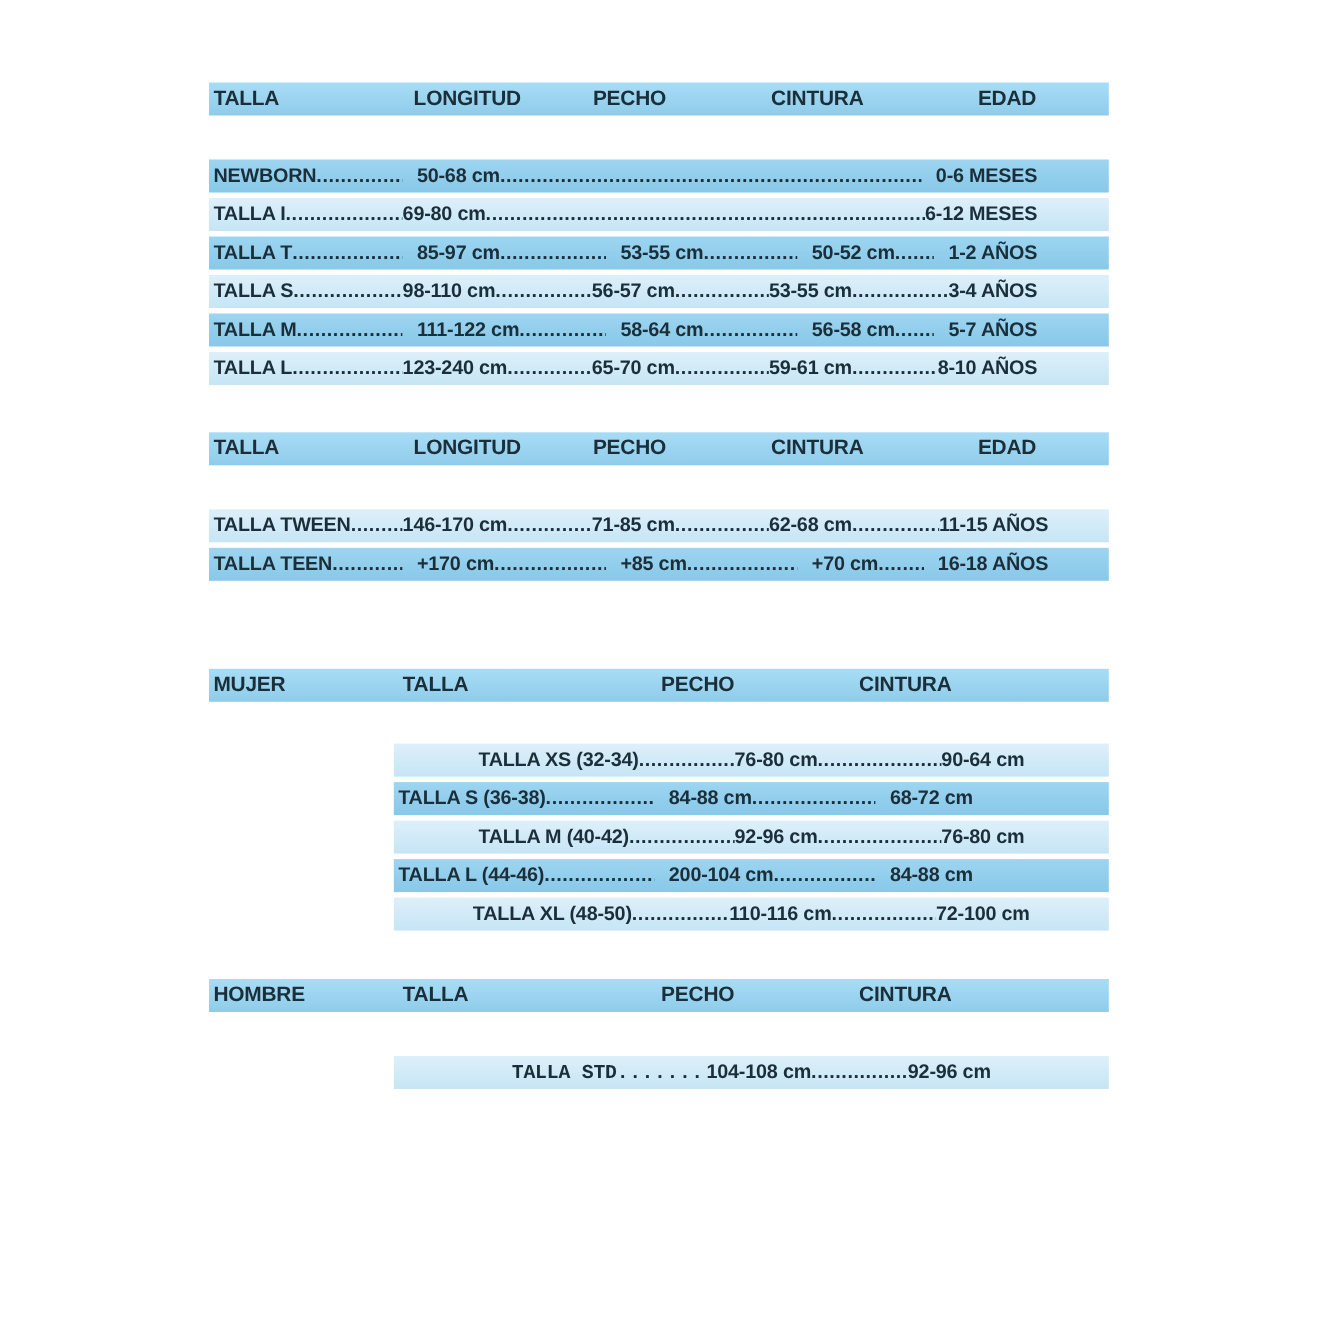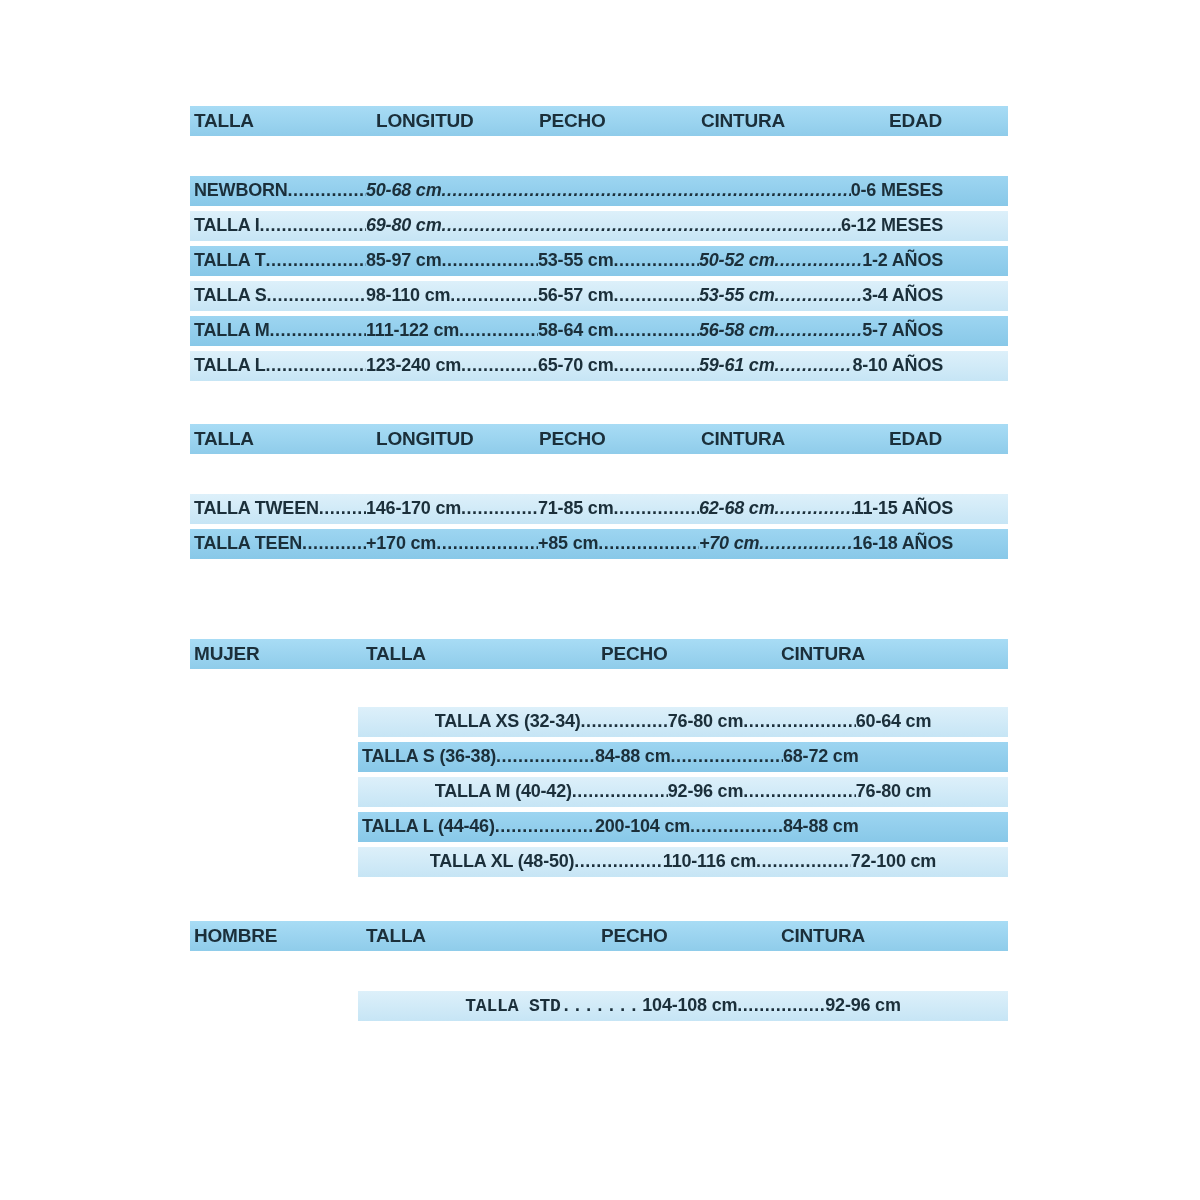--- a/index.html
+++ b/index.html
@@ -2,49 +2,49 @@
 <html><head>
 <meta charset="utf-8">
 <style>
   * { margin:0; padding:0; box-sizing:border-box; }
   html,body { background:#ffffff; }
   body {
     width:1200px; height:1200px; overflow:hidden;
     font-family:"Liberation Sans", sans-serif;
     color:#1b2f3a;
   }
-  .sheet { width:1200px; height:891px; padding:106px 0 0 190px; }
+  .sheet { width:1200px; height:891px; padding:75px 0 0 190px; }
 
   .trow {
     width:818px; height:30px;
     display:flex; align-items:baseline;
     line-height:29px;
     font-size:18px; font-weight:700; letter-spacing:-0.2px;
     white-space:nowrap;
     padding:0 65px 0 4px;
     margin-bottom:5px;
   }
   .header-row {
     background:linear-gradient(180deg,#a8dcf5,#8fccea);
     font-size:19px;
     padding-right:4px;
     margin-bottom:0;
   }
-  .dark  { background:linear-gradient(180deg,#9dd5f1,#88c8e8); }
+  .dark  { background:linear-gradient(180deg,#9dd5f1,#88c8e8);gap:13px; }
   .light { background:linear-gradient(180deg,#ddf0fa,#c6e5f5);justify-content:center; }
 
   .cell { display:flex; min-width:0; overflow:hidden; align-items:baseline; }
   .dots { flex:1 1 0; overflow:hidden; letter-spacing:0.5px; }
   .dots::after { content:"......................................................................................................................................................................................................"; }
 
   
   .c-label { width:172px; flex:none; }
   .c1 { width:172px; flex:none; }
   .c2 { width:161px; flex:none; }
-  .grow { flex:1 1 0;font-style:italic; }
+  .grow { flex:1 1 0; }
 
   
   .h0 { width:182px; flex:none; }
   .h1 { width:163px; flex:none; }
   .h2 { width:162px; flex:none; }
   .h3 { width:188px; flex:none; }
 
   
   .g0 { width:172px; flex:none; }
   .g1 { width:235px; flex:none; }
@@ -241,21 +241,21 @@
 
   <div class="trow light indent">
     <span class="cell w-label">
         <span>TALLA XS (32-34)</span>
         <span class="dots"></span>
       </span>
     <span class="cell w1">
         <span>76-80 cm</span>
         <span class="dots"></span>
       </span>
-    <span>60-64 cm</span>
+    <span>90-64 cm</span>
   </div>
 
   <div class="trow dark indent">
     <span class="cell w-label">
         <span>TALLA S (36-38)</span>
         <span class="dots"></span>
       </span>
     <span class="cell w1">
         <span>84-88 cm</span>
         <span class="dots"></span>

